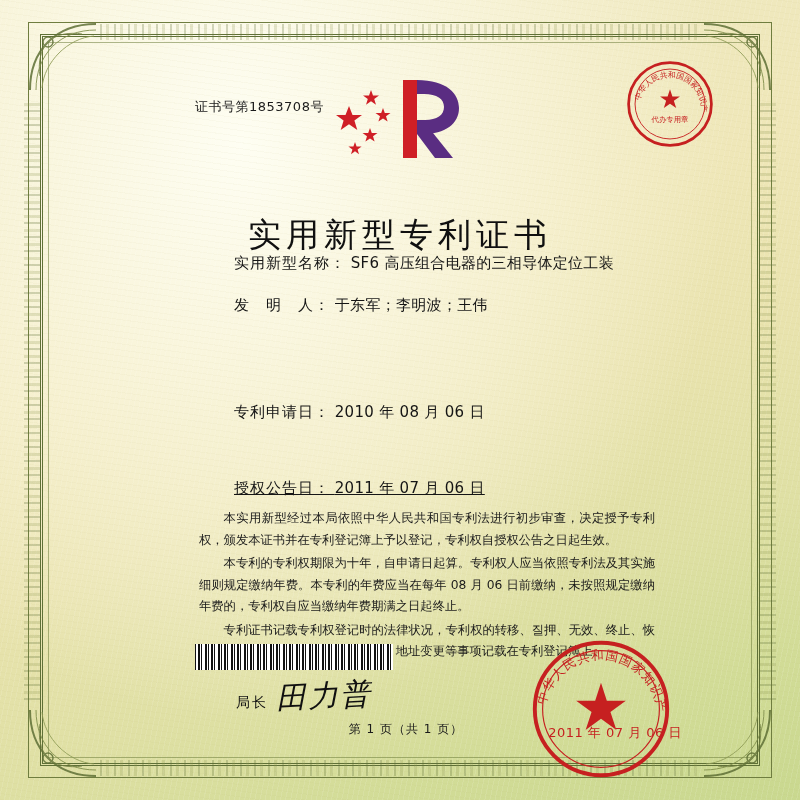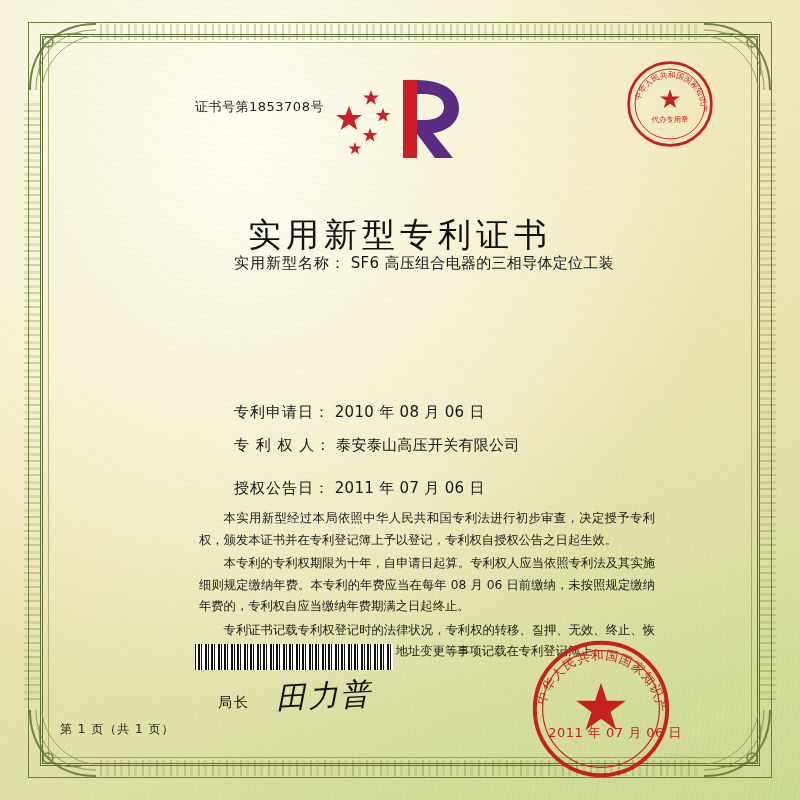--- a/index.html
+++ b/index.html
@@ -142,21 +142,21 @@
     margin-left: 39px;
   }
   .field .label { letter-spacing: 1px; }
   .field .value { letter-spacing: 0.3px; }
 
   #f-name    { top: 198px; }
   #f-inventor{ top: 240px; }
   #f-patentno{ top: 282px; }
   #f-appdate { top: 347px; }
   #f-owner   { top: 380px; }
-  #f-grantdate { top: 423px; }
+  #f-grantdate { top: 423px; text-decoration: underline; }
 
   #body-text {
     position: absolute;
     left: 135px;
     right: 85px;
     top: 452px;
     font-size: 12.3px;
     line-height: 1.75;
     color: #1a1a1a;
     text-align: justify;
@@ -174,21 +174,21 @@
     height: 26px;
     background-image: repeating-linear-gradient(90deg,
       #111 0px, #111 1px, #fff 1px, #fff 3px,
       #111 3px, #111 5px, #fff 5px, #fff 6px,
       #111 6px, #111 7px, #fff 7px, #fff 10px,
       #111 10px, #111 12px, #fff 12px, #fff 13px);
   }
 
   #director-label {
     position: absolute;
-    left: 158px;
+    left: 176px;
     top: 638px;
     font-size: 14px;
     color: #111;
     letter-spacing: 2px;
     text-align: center;
   }
   #signature {
     position: absolute;
     left: 216px;
     top: 620px;
@@ -213,22 +213,23 @@
     position: absolute;
     right: 58px;
     top: 668px;
     font-size: 13px;
     color: #c62020;
     letter-spacing: 0.5px;
   }
 
   #page-footer {
     position: absolute;
-    left: 0; right: 0;
+    left: 12px; right: 0;
     bottom: 6px;
+    text-align: center;
     font-size: 12px;
     color: #1a1a1a;
     letter-spacing: 1px;
   }
 </style>
 </head>
 <body>
 
 <div id="certificate">
 
@@ -320,31 +321,31 @@
       </svg>
     </div>
 
     <div id="title">实用新型专利证书</div>
 
     <div class="field" id="f-name">
       <span class="label">实用新型名称：</span>
       <span class="value">SF6 高压组合电器的三相导体定位工装</span>
     </div>
 
+    <div class="field" id="f-inventor">
+      <span class="label">发　明　人：</span>
+      <span class="value">于东军；李明波；王伟</span>
+    </div>
 
 
     <div class="field" id="f-appdate">
       <span class="label">专利申请日：</span>
       <span class="value">2010 年 08 月 06 日</span>
     </div>
 
-    <div class="field" id="f-owner">
-      <span class="label">专 利 权 人：</span>
-      <span class="value">泰安泰山高压开关有限公司</span>
-    </div>
 
     <div class="field" id="f-grantdate">
       <span class="label">授权公告日：</span>
       <span class="value">2011 年 07 月 06 日</span>
     </div>
 
     <div id="body-text">
       <p>本实用新型经过本局依照中华人民共和国专利法进行初步审查，决定授予专利权，颁发本证书并在专利登记簿上予以登记，专利权自授权公告之日起生效。</p>
       <p>本专利的专利权期限为十年，自申请日起算。专利权人应当依照专利法及其实施细则规定缴纳年费。本专利的年费应当在每年 08 月 06 日前缴纳，未按照规定缴纳年费的，专利权自应当缴纳年费期满之日起终止。</p>
       <p>专利证书记载专利权登记时的法律状况，专利权的转移、질押、无效、终止、恢复和专利权人的姓名或名称、国籍、地址变更等事项记载在专利登记簿上。</p>

